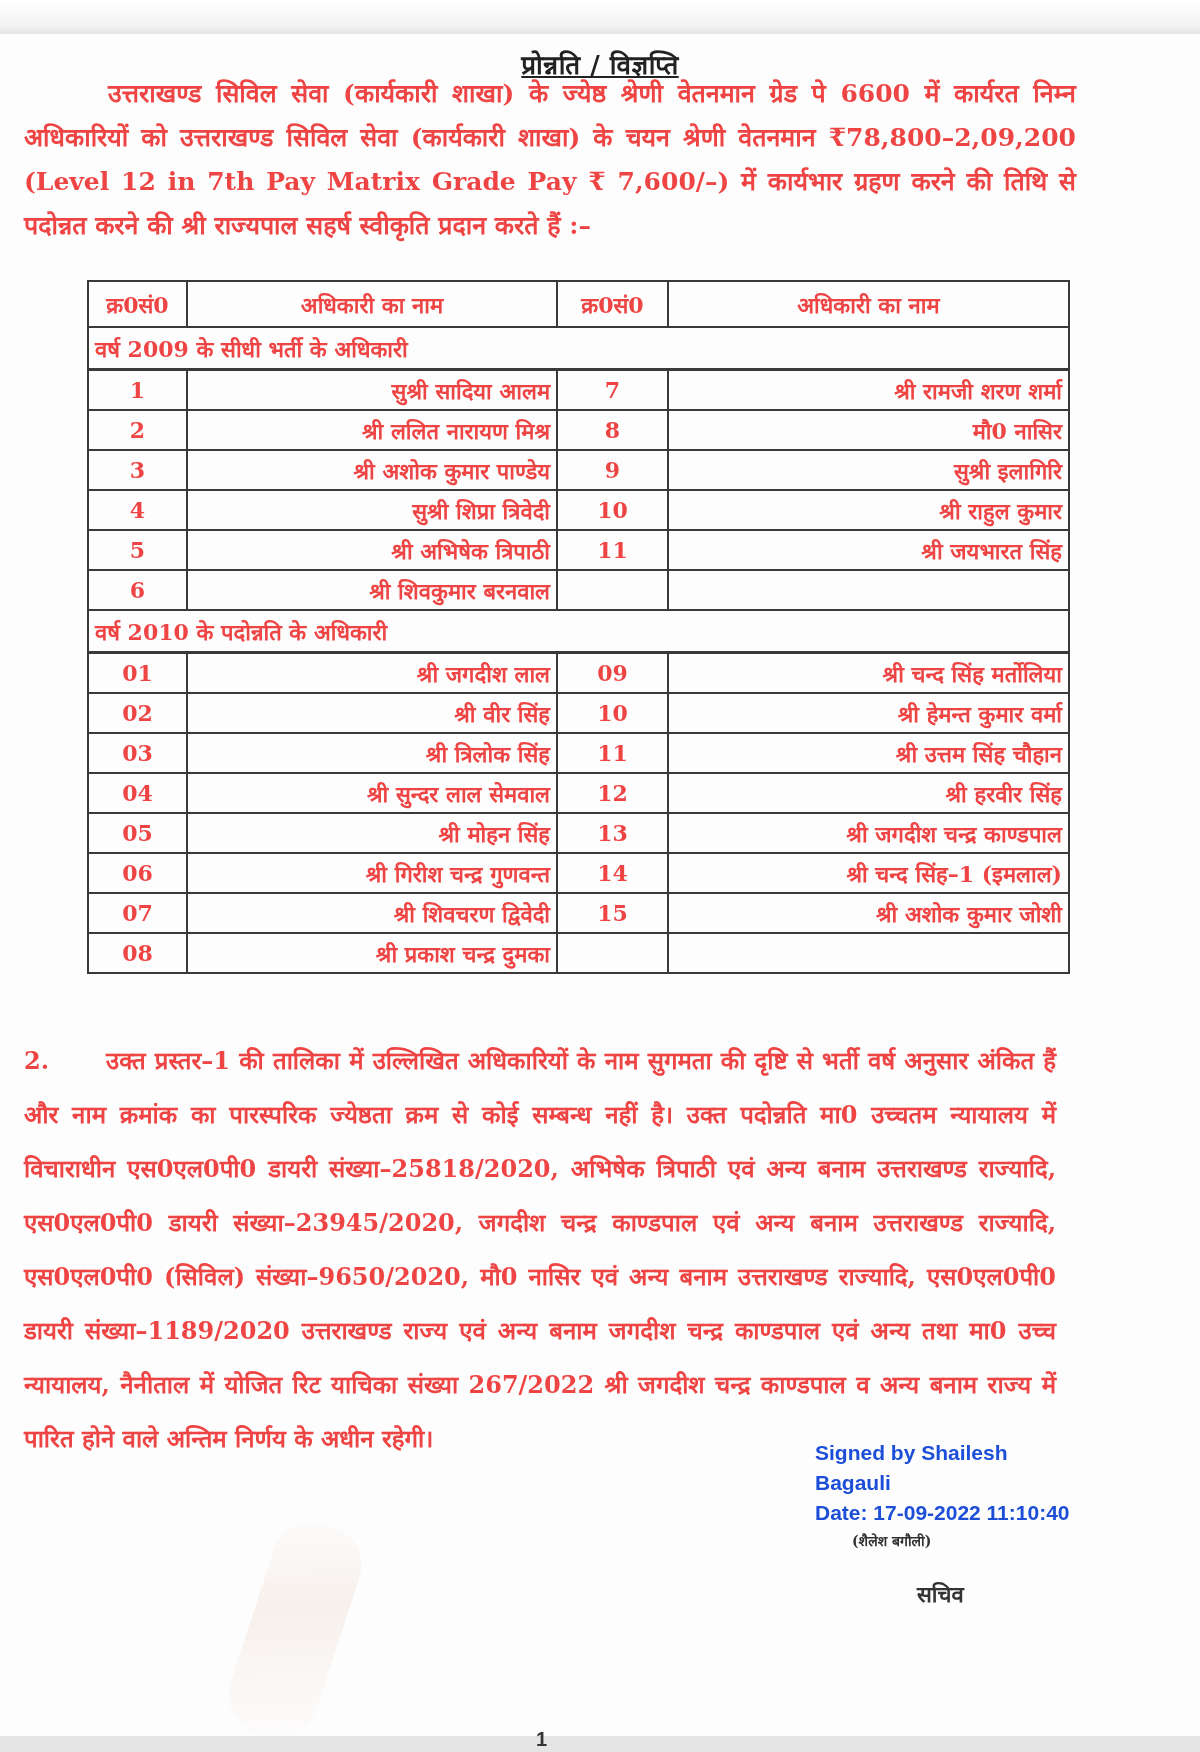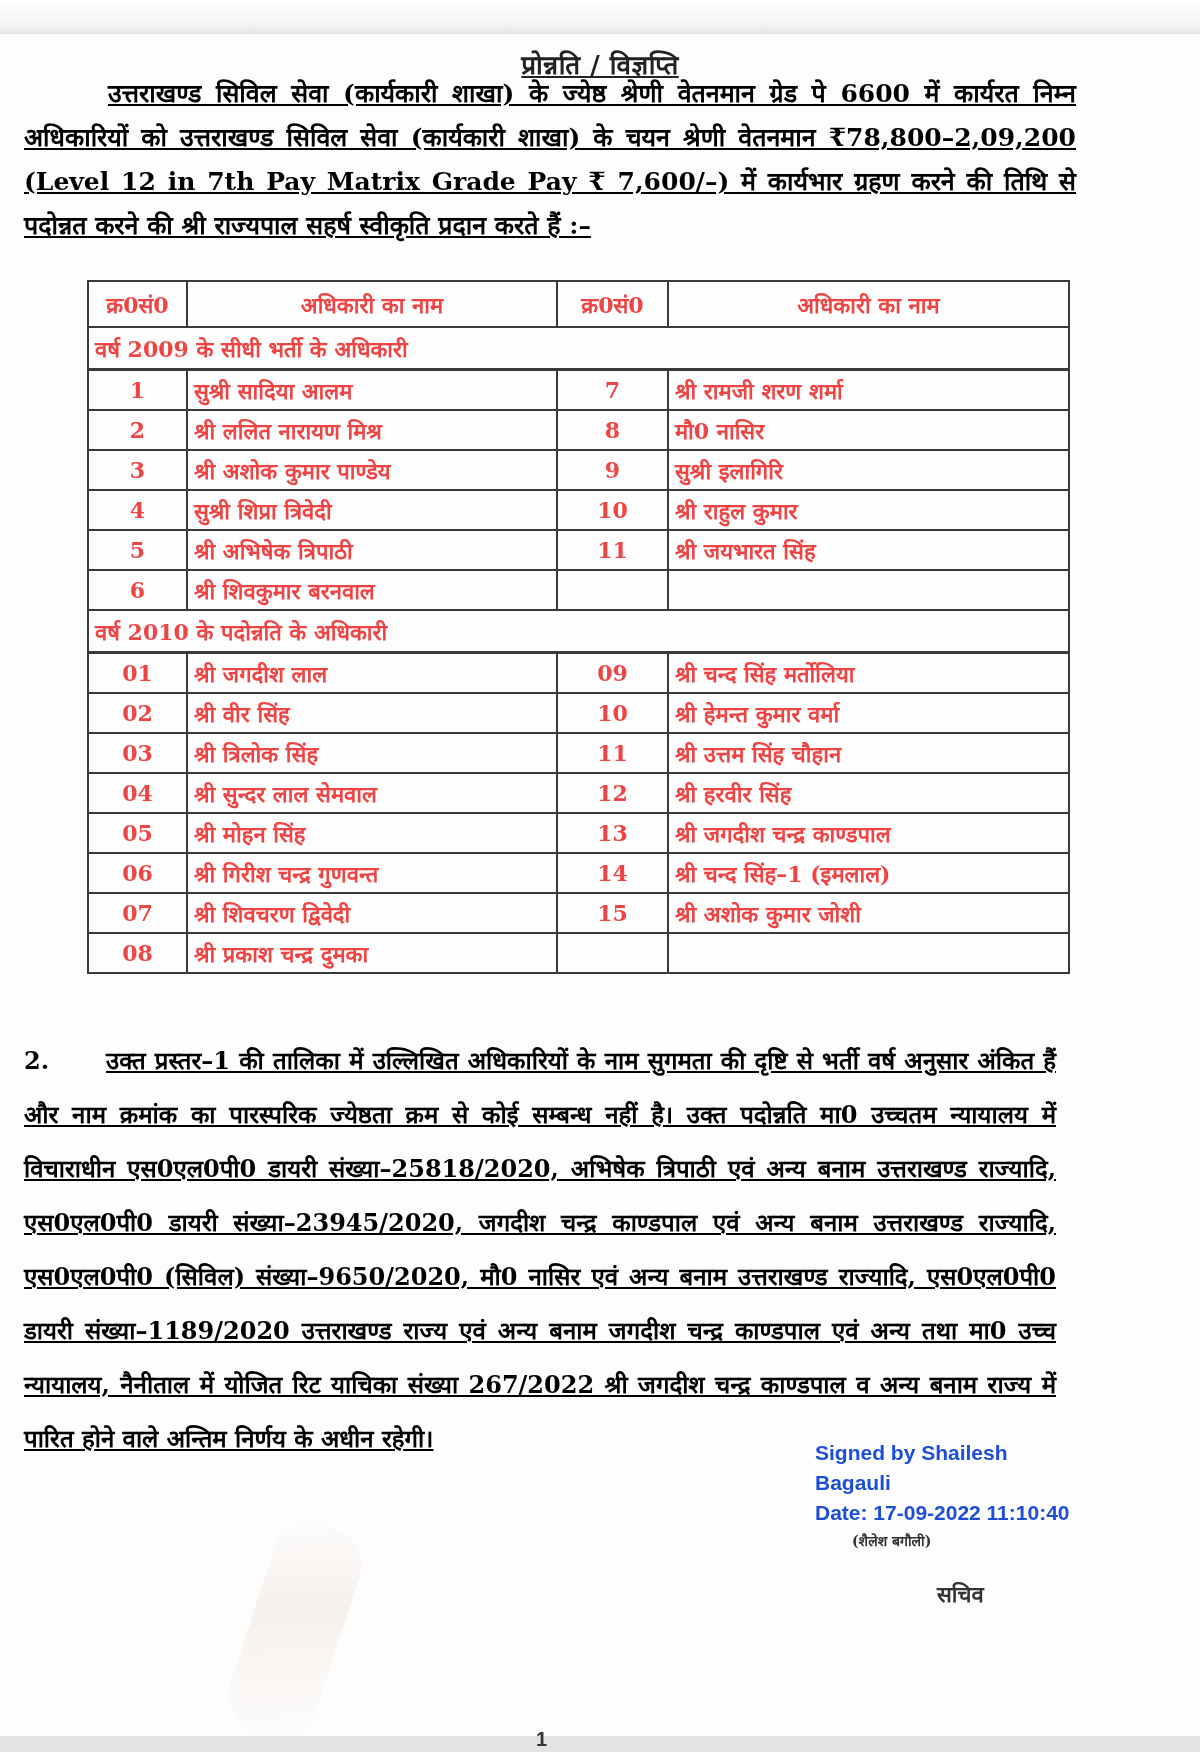--- a/index.html
+++ b/index.html
@@ -20,52 +20,52 @@
   .bottom-band {
     position: absolute; left: 0; top: 1736px; width: 1200px; height: 16px;
     background: #e4e4e4;
   }
   .title {
     position: absolute; left: 0; top: 34px; width: 1200px; text-align: center;
     font-size: 26px; font-weight: bold; text-decoration: underline;
     letter-spacing: 0.5px; color: #222; margin-top: 12px;
   }
   .para {
-    position: absolute; font-size: 25px; line-height: 44px; color: #000000;
-    text-align: justify; font-weight: bold; text-decoration: underline;
+    position: absolute; font-size: 25px; line-height: 44px; color: #ef4444;
+    text-align: justify; font-weight: bold;
   }
   .para1 { left: 24px; top: 72px; width: 1052px; text-indent: 84px; }
   .para2 { left: 24px; top: 1034px; width: 1032px; line-height: 54px; font-size: 24px; }
   .para2 .num { display: inline-block; width: 82px; }
 
   table.officers {
     position: absolute; left: 87px; top: 280px; width: 983px;
     border-collapse: collapse; font-size: 22px; font-weight: bold;
     color: #ef4444;
   }
   table.officers td, table.officers th {
     border: 2px solid #3a3a3a; padding: 0 6px; height: 38px;
     font-weight: bold;
   }
   table.officers th { height: 44px; text-align: center; font-size: 22px; }
   col.c1 { width: 99px; } col.c2 { width: 371px; } col.c3 { width: 111px; } col.c4 { width: 402px; }
   td.sn { text-align: center; }
-  td.name { text-align: left; }
+  td.name { text-align: right; }
   tr.section td { text-align: left; height: 40px; border-bottom-width: 3px; }
 
   .sig {
     position: absolute; left: 815px; top: 1438px; width: 300px;
     font-family: "Liberation Sans", sans-serif; font-weight: bold;
     font-size: 21px; line-height: 30px; color: #1d4ed8;
   }
   .sig-name-hi {
     position: absolute; left: 852px; top: 1531px; font-size: 14px; font-weight: bold; color: #333;
   }
   .sig-desig {
-    position: absolute; left: 917px; top: 1578px; font-size: 22px; font-weight: bold; color: #333; margin-left: 20px;
+    position: absolute; left: 917px; top: 1578px; font-size: 22px; font-weight: bold; color: #333;
   }
   .page-no {
     position: absolute; left: 536px; top: 1728px; font-family: "Liberation Sans", sans-serif;
     font-size: 20px; font-weight: bold; color: #333;
   }
   .smudge {
     position: absolute; left: 250px; top: 1520px; width: 90px; height: 220px;
     background: linear-gradient(160deg, rgba(240,220,210,0.0) 0%, rgba(240,225,215,0.45) 40%, rgba(245,235,228,0.0) 100%);
     transform: rotate(18deg); border-radius: 40px;
   }

